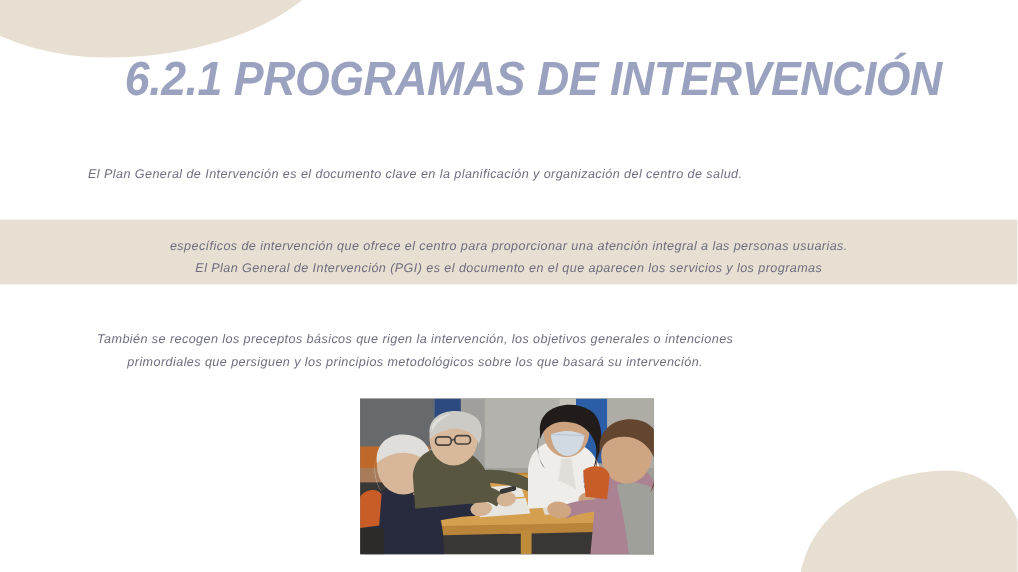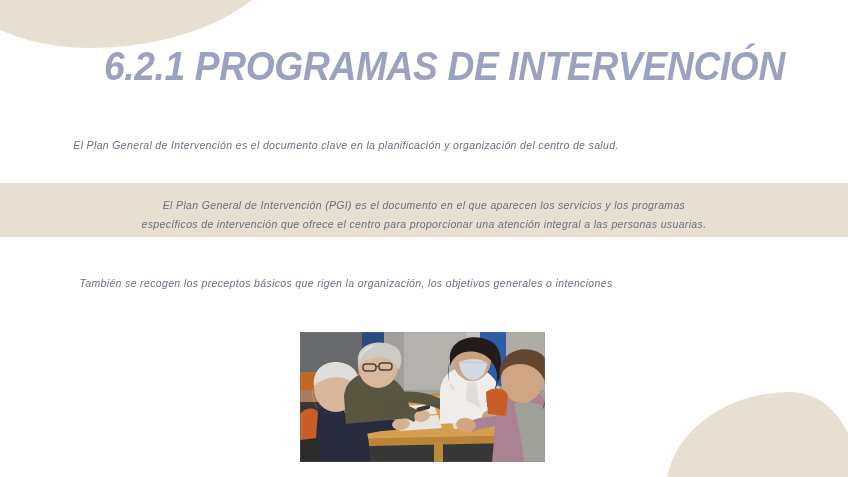--- a/index.html
+++ b/index.html
@@ -115,26 +115,27 @@
 
   <div class="blob-top-left"></div>
   <div class="blob-bottom-right"></div>
 
   <div class="title">6.2.1 PROGRAMAS DE INTERVENCIÓN</div>
 
   <div class="para para-1">El Plan General de Intervención es el documento clave en la planificación y organización del centro de salud.</div>
 
   <div class="band"></div>
   <div class="band-text">
+    <div>específicos de intervención que ofrece el centro para proporcionar una atención integral a las personas usuarias.</div>
     <div>El Plan General de Intervención (PGI) es el documento en el que aparecen los servicios y los programas</div>
-    <div>específicos de intervención que ofrece el centro para proporcionar una atención integral a las personas usuarias.</div>
   </div>
 
   <div class="para para-3">
-    <div>También se recogen los preceptos básicos que rigen la organización, los objetivos generales o intenciones</div>
+    <div>También se recogen los preceptos básicos que rigen la intervención, los objetivos generales o intenciones</div>
+    <div>primordiales que persiguen y los principios metodológicos sobre los que basará su intervención.</div>
   </div>
 
   <div class="photo">
     <svg width="245" height="130" viewBox="0 0 245 130" xmlns="http://www.w3.org/2000/svg" role="img">
       <defs>
         <clipPath id="frame">
             <rect x="0" y="0" width="245" height="130"></rect>
           </clipPath>
       </defs>
       <g clip-path="url(#frame)">

